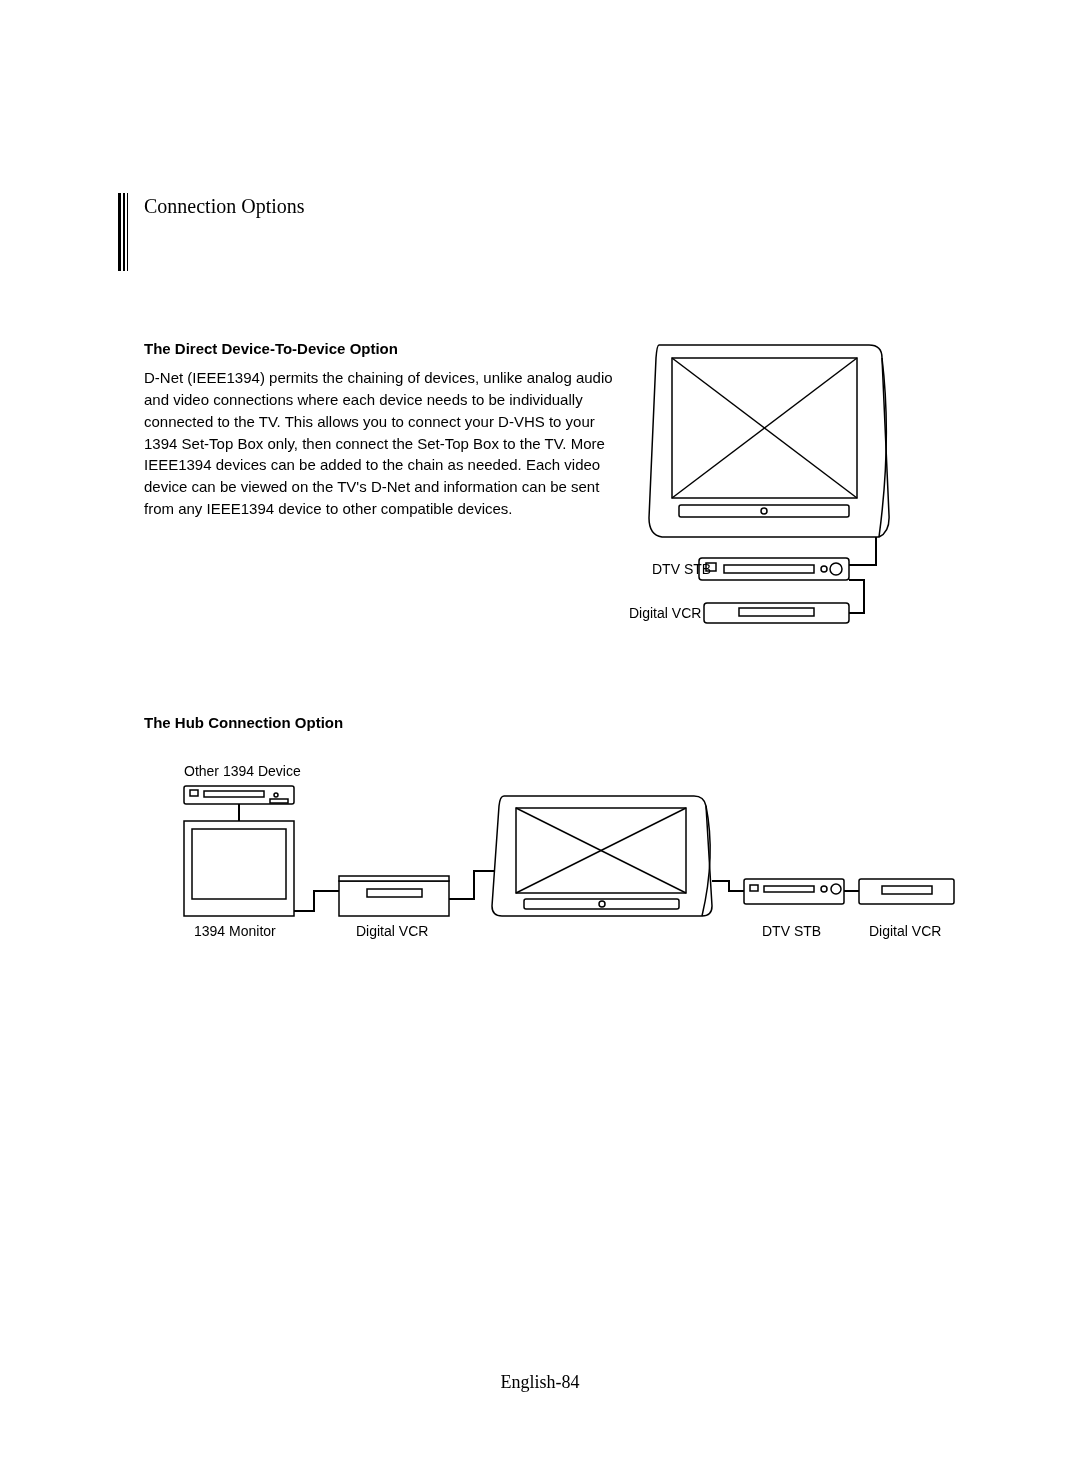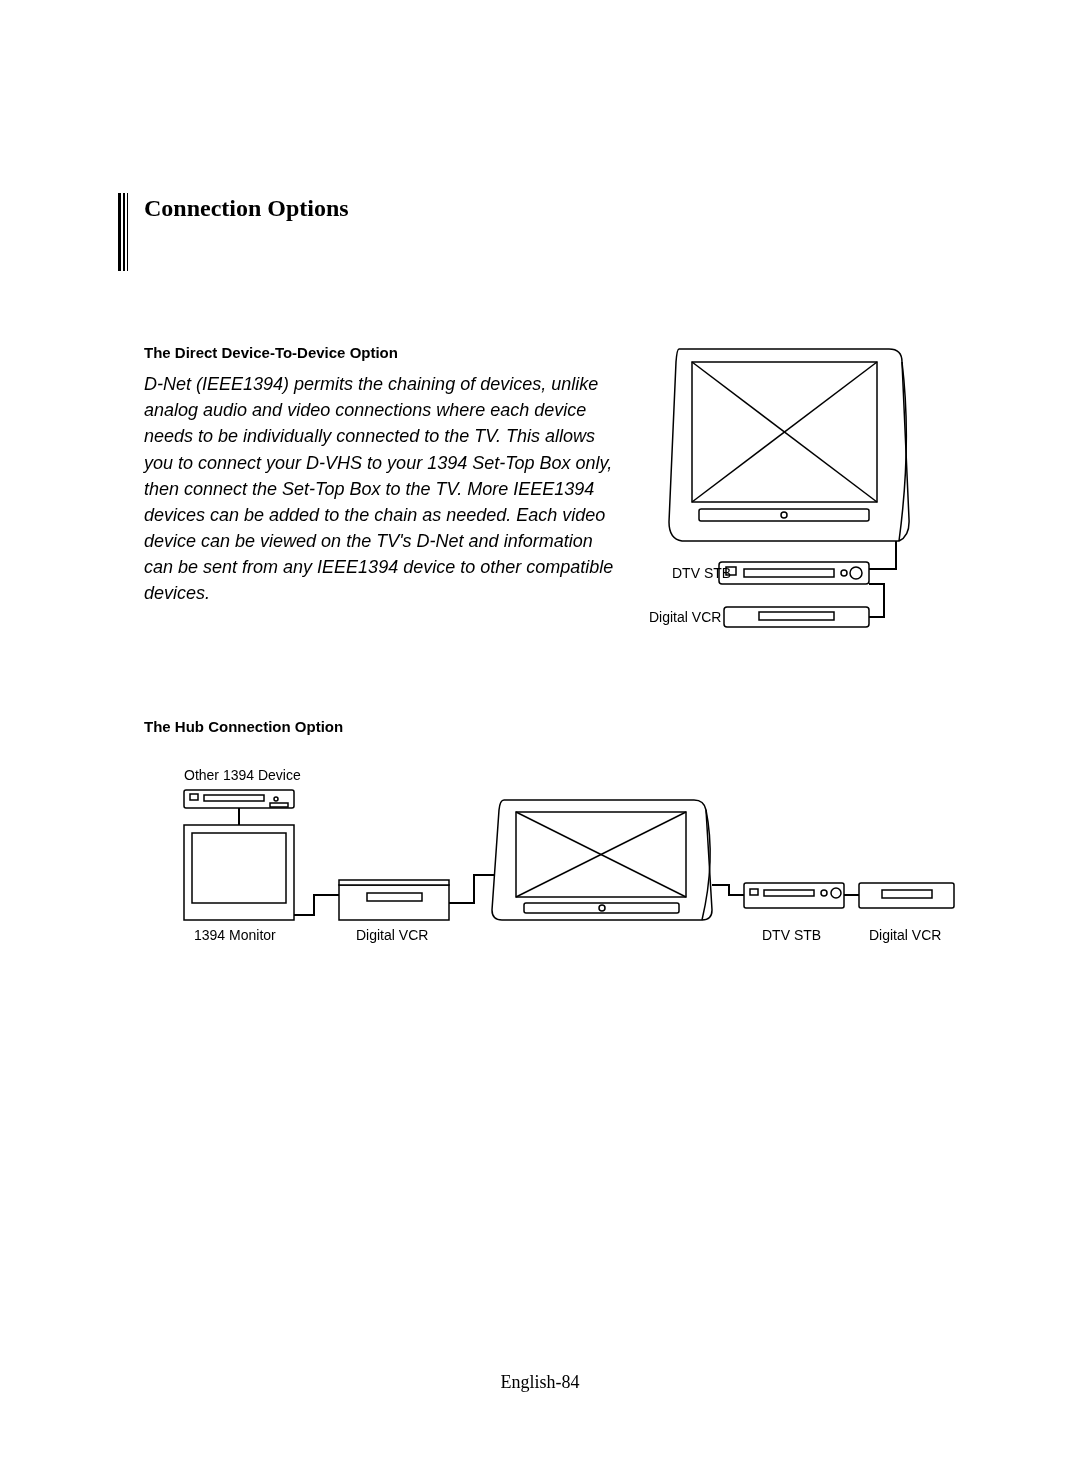--- a/index.html
+++ b/index.html
@@ -25,22 +25,22 @@
     width: 14px;
     height: 78px;
     display: flex;
   }
   .rule-block .l1 { width: 3px; height: 100%; background: #000; }
   .rule-block .gap { width: 2px; }
   .rule-block .l2 { width: 2px; height: 100%; background: #000; }
   .rule-block .l3 { width: 1px; height: 100%; background: #000; }
 
   .section-title {
-    font-weight: bold;
-    font-size: 24px;
+    font-weight: normal;
+    font-size: 20px;
     margin: 0 0 12px 14px;
     font-family: "Times New Roman", Times, serif;
   }
   .intro {
     font-size: 15px;
     line-height: 1.35;
     margin: 0 0 0 40px;
     font-family: "Times New Roman", Times, serif;
   }
 
@@ -49,29 +49,27 @@
     margin-left: 14px;
     font-family: Arial, Helvetica, sans-serif;
   }
 
   .sub-title {
     font-weight: bold;
     font-size: 15px;
     margin-bottom: 10px;
   }
   .body-text {
-    font-size: 18px;
+    font-size: 15px;
     line-height: 1.45;
-    font-style: italic;
   }
 
   .row1 {
     display: flex;
     align-items: flex-start;
-    gap: 20px;
   }
   .row1 .text-col { flex: 1; max-width: 480px; }
   .row1 .fig-col { width: 280px; }
 
   .fig1 svg { display: block; }
 
   .hub-block { margin-top: 54px; }
 
   .fig2-wrap { margin-top: 30px; }
   .fig2 svg { display: block; }

